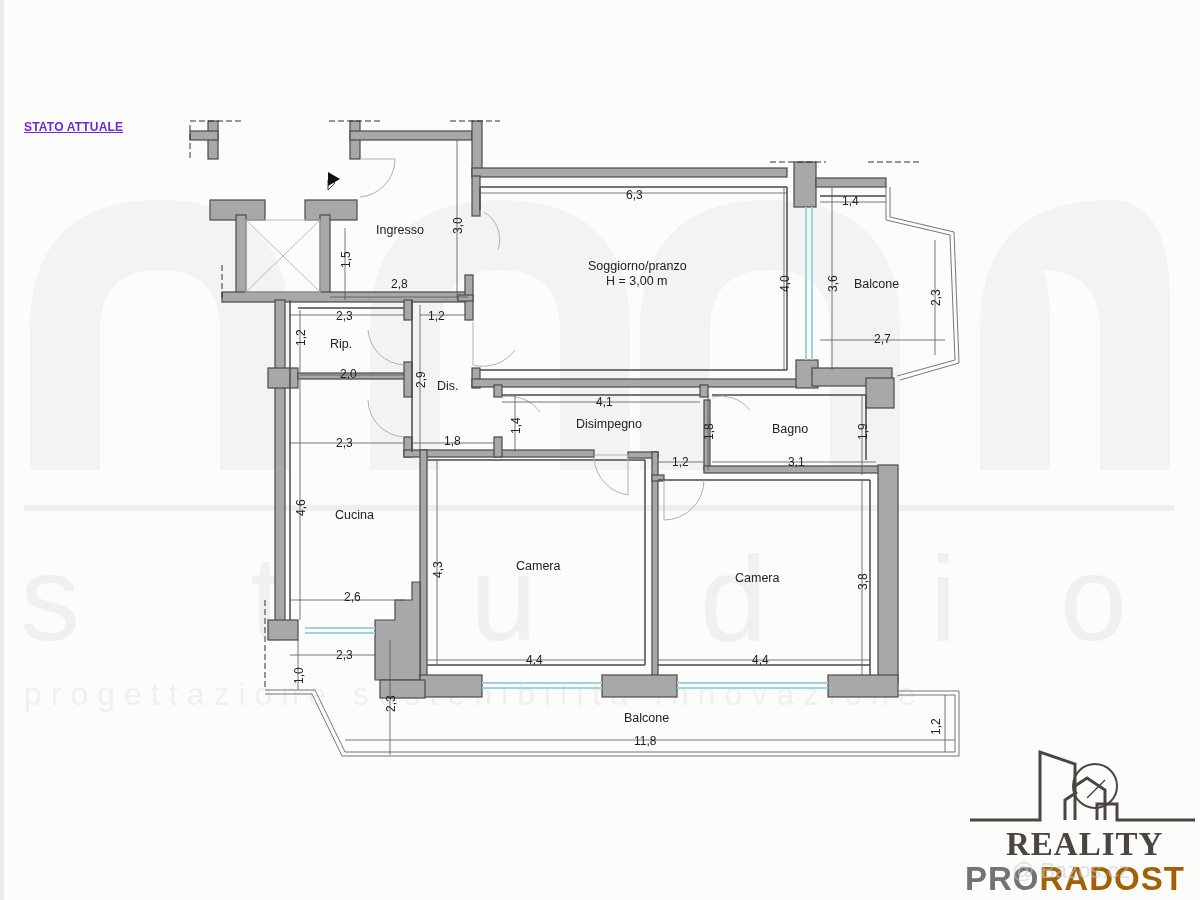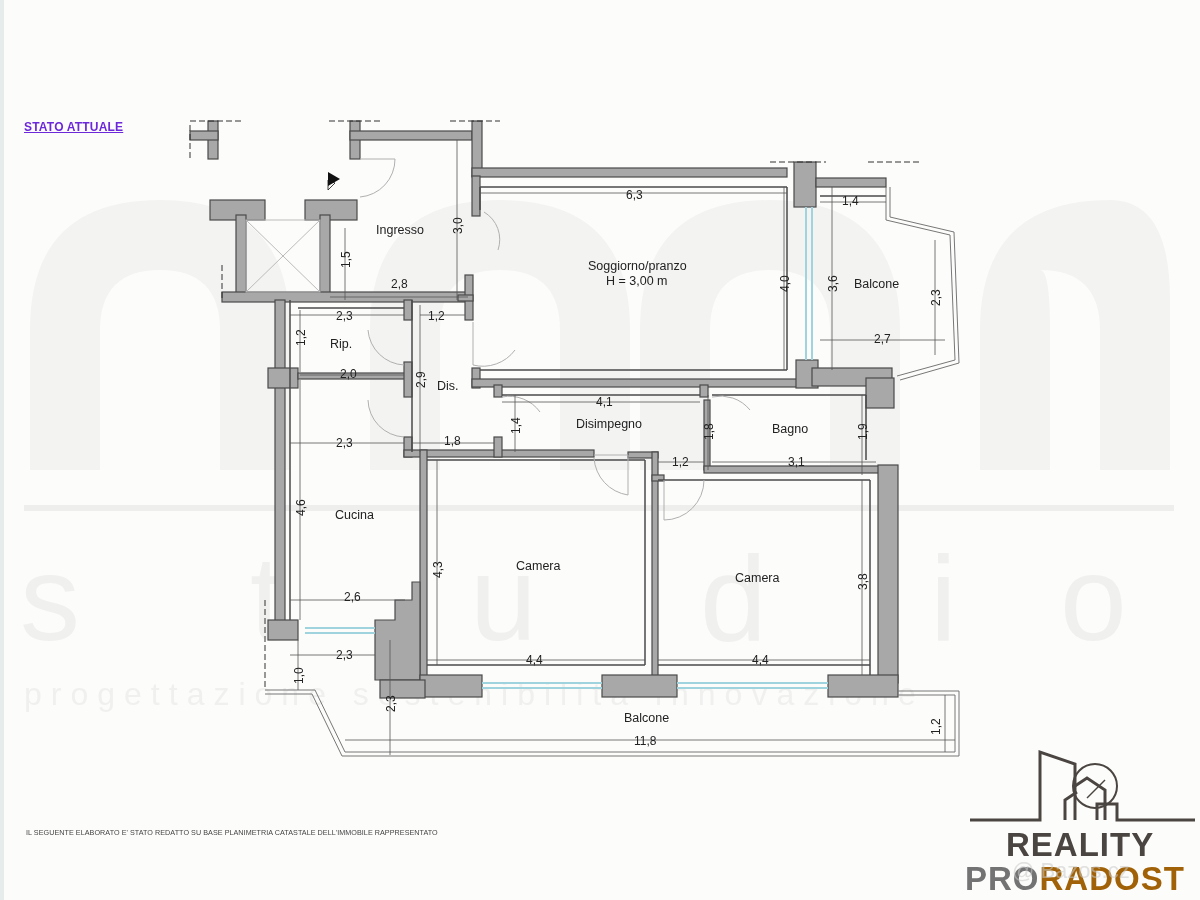--- a/index.html
+++ b/index.html
@@ -22,21 +22,21 @@
     font-size: 7.2px; color: #444; line-height: 13px;
     letter-spacing: 0.05px;
   }
   .disclaimer div { white-space: nowrap; }
   svg text { font-family: "Liberation Sans", sans-serif; fill: #222; }
   .wm { font-family: "Liberation Sans", sans-serif; fill: #f0f0ef; }
   .logo { position: absolute; left: 965px; top: 748px; width: 230px; height: 150px; }
   .logo-reality {
     position: absolute; left: 1006px; top: 826px;
     font-size: 33px; font-weight: bold; color: #4a4541; letter-spacing: 1px;
-    font-family: Liberation Sans, sans-serif;
+    font-family: Liberation Serif, serif;
   }
   .logo-pro {
     position: absolute; left: 965px; top: 860px;
     font-size: 33px; font-weight: bold; letter-spacing: 1px;
     font-family: "Liberation Sans", sans-serif;
   }
   .logo-pro .pro { color: #737373; }
   .logo-pro .radost { color: #a16207; }
   .bazos {
     position: absolute; left: 1012px; top: 858px;
@@ -284,21 +284,20 @@
       <text transform="translate(867,440) rotate(-90)">1,9</text>
       <text transform="translate(303,684) rotate(-90)">1,0</text>
       <text transform="translate(395,712) rotate(-90)">2,3</text>
       <text transform="translate(940,735) rotate(-90)">1,2</text>
     </g>
   </svg>
 
   <div class="title">STATO ATTUALE</div>
 
   <div class="disclaimer">
-    <div>IL SEGUENTE ELABORATO E' STATO REDATTO SU BASE PLANIMETRIA CATASTALE DELL'IMMOBILE RAPPRESENTATO</div>
   </div>
 
   <svg class="logo" viewBox="0 0 230 150">
     <g stroke="#4a4541" stroke-width="3" fill="none">
       <polyline points="5,72 75,72 75,4 110,16 110,72"></polyline>
       <polyline points="100,72 100,52 112,44"></polyline>
       <polyline points="110,38 122,30 140,42 140,72"></polyline>
       <polyline points="132,72 132,56 152,56 152,72 230,72"></polyline>
       <circle cx="130" cy="38" r="22" stroke-width="2"></circle>
       <line x1="122" y1="50" x2="140" y2="32" stroke-width="1.5"></line>

